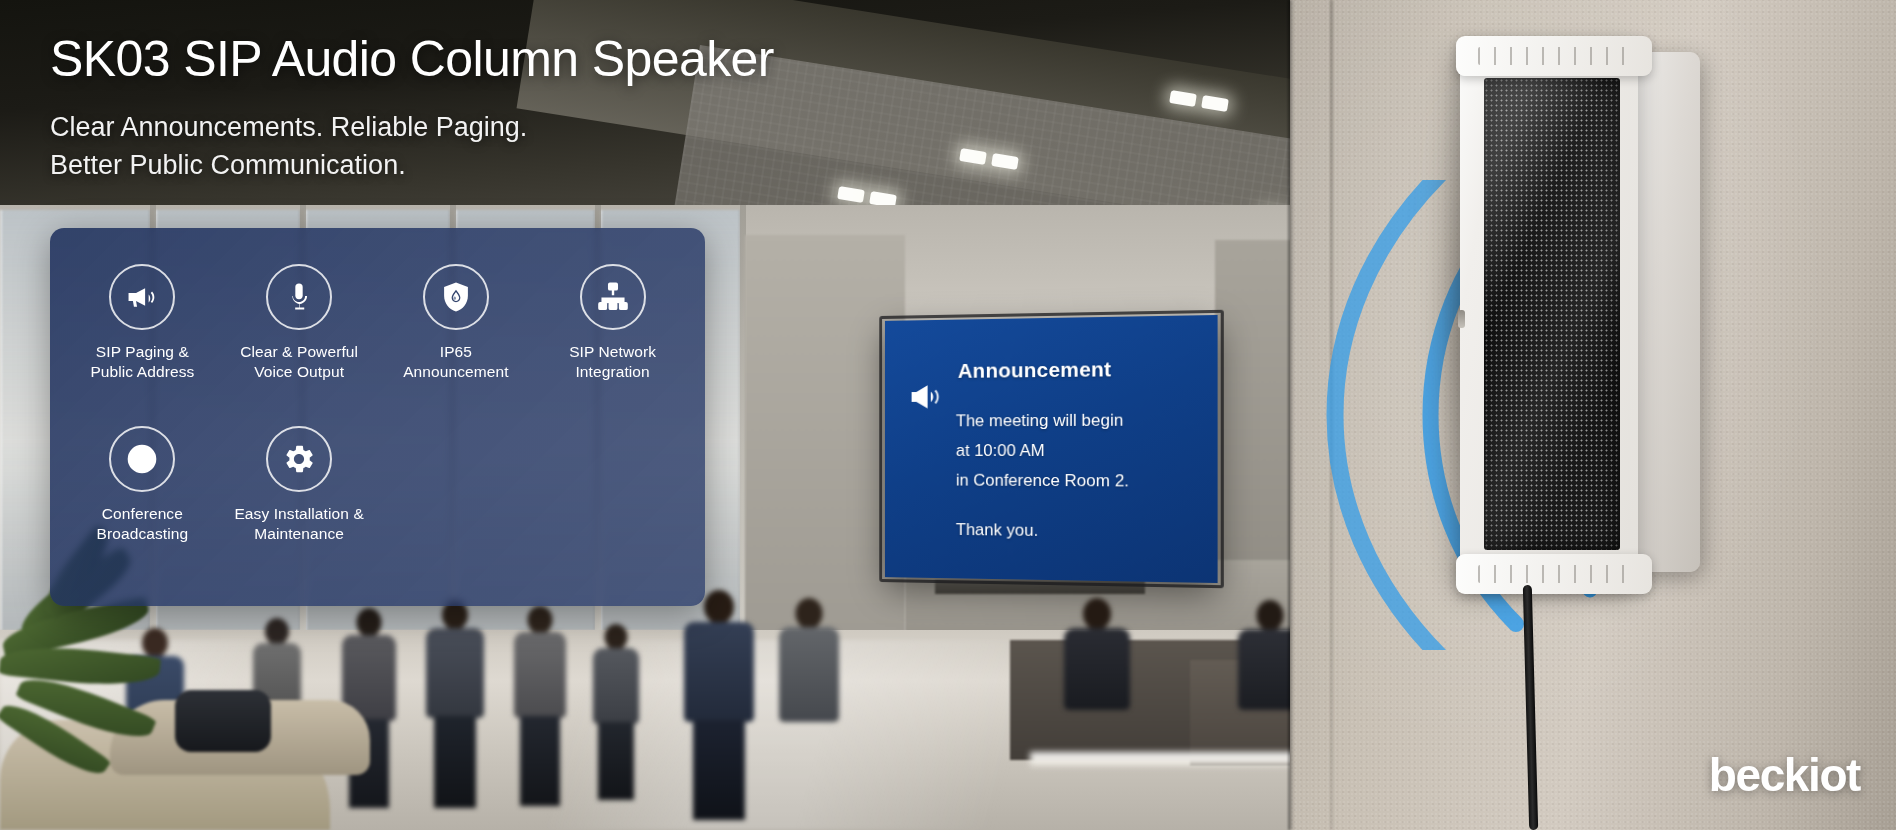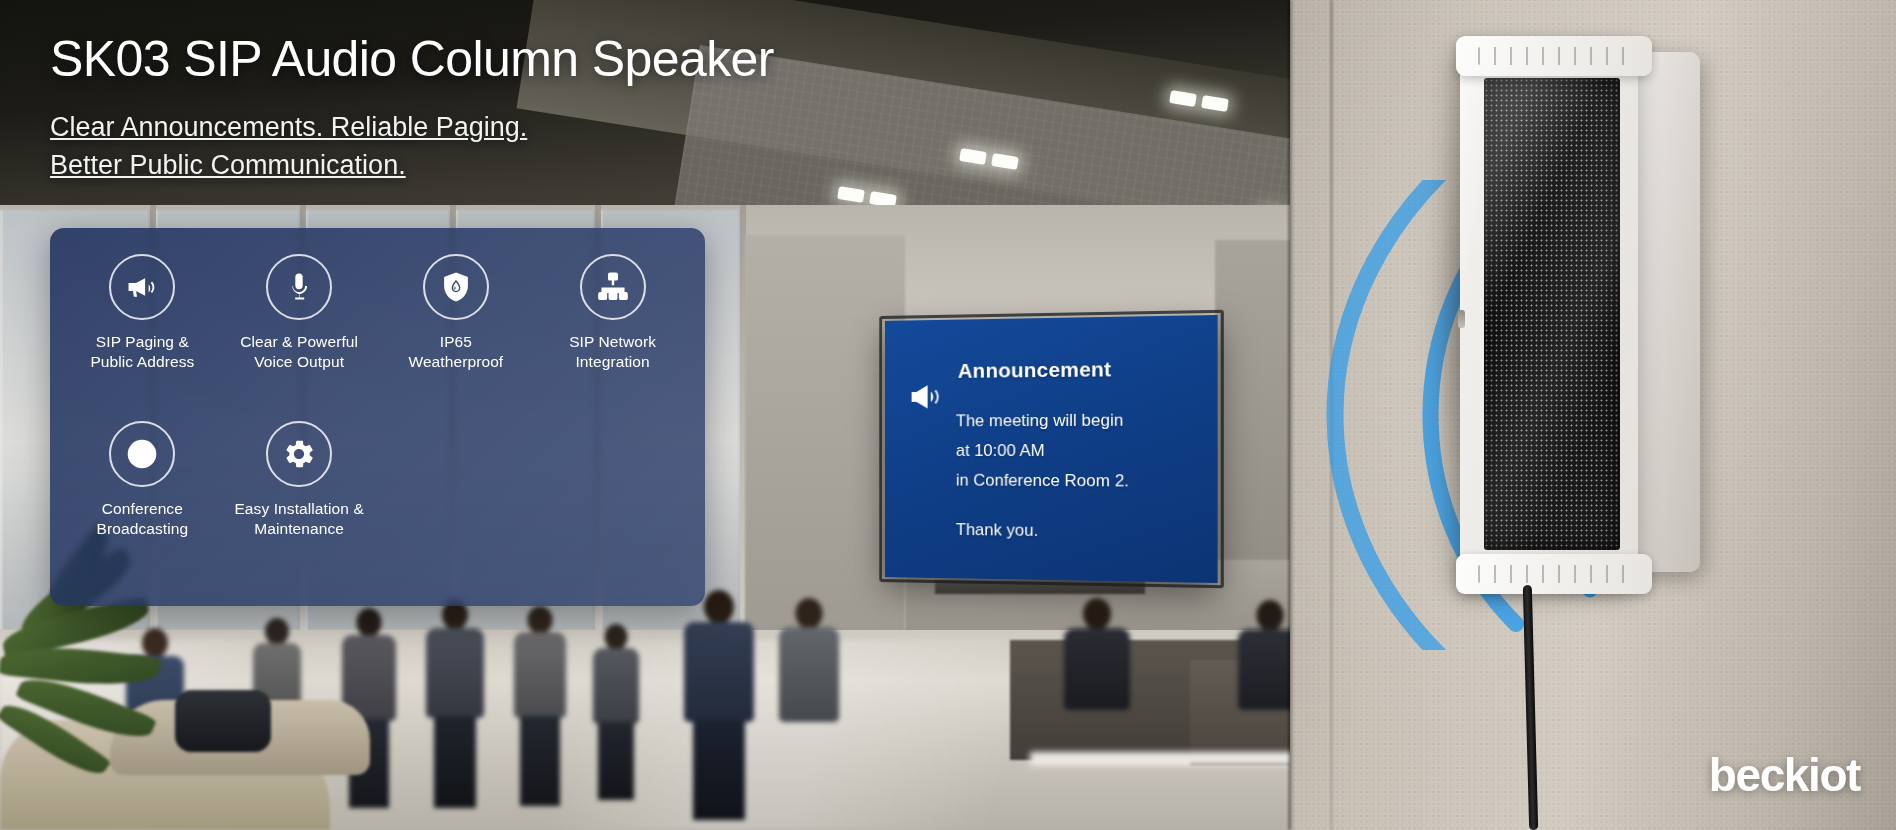--- a/index.html
+++ b/index.html
@@ -257,21 +257,21 @@
     text-shadow:0 2px 9px rgba(0,0,0,.55);
   }
 
   
   .panel {
     position:absolute; left:50px; top:228px; width:655px; height:378px;
     background:linear-gradient(135deg, rgba(30,48,92,.88) 0%, rgba(34,52,98,.82) 45%, rgba(40,58,104,.78) 100%);
     border-radius:14px;
     backdrop-filter:blur(3px);
     box-shadow:0 8px 34px rgba(0,0,0,.35);
-    padding:26px 14px 18px 14px;
+    padding:36px 14px 18px 14px;
   }
   .panel-grid {
     display:grid; grid-template-columns:repeat(4,1fr);
     grid-template-rows:repeat(2,1fr); height:100%;
   }
   .feature {
     display:flex; flex-direction:column; align-items:center; justify-content:flex-start;
   }
   .f-circle {
     width:66px; height:66px; border-radius:50%;
@@ -441,21 +441,21 @@
       </div>
     </div>
     <div class="spk-cable"></div>
 
     <div class="brand">beckiot</div>
   </div>
 
   <div class="scene-divider"></div>
 
   <div class="headline">SK03 SIP Audio Column Speaker</div>
-  <div class="subhead" style="white-space:pre-line;text-decoration:underline;">Clear Announcements. Reliable Paging.
+  <div class="subhead" style="white-space:pre-line;">Clear Announcements. Reliable Paging.
 Better Public Communication.</div>
 
   <div class="panel">
     <div class="panel-grid">
 
       <div class="feature">
         <div class="f-circle">
           <svg viewBox="0 0 24 24">
               <path d="M2.5 9.2v5.6h3.1l.7 4.1h2.2l-.7-4.1 6.4 3.4V5.8L7.8 9.2H2.5zm14.2 1c.7.6 1.1 1.6 1.1 2.8s-.4 2.2-1.1 2.8V10.2z"></path>
               <path d="M19.1 8.2l-.9.9c.8.8 1.2 1.9 1.2 3.1s-.4 2.3-1.2 3.1l.9.9c1-1 1.6-2.5 1.6-4s-.6-3-1.6-4z"></path>
@@ -479,21 +479,21 @@
       <div class="feature">
         <div class="f-circle">
           <svg viewBox="0 0 24 24">
               <path d="M12 1.8 3.6 5v6.2c0 5.2 3.6 9.9 8.4 11.1 4.8-1.2 8.4-5.9 8.4-11.1V5L12 1.8zm0 5.1c1.7 2.2 3.1 4.1 3.1 5.7 0 1.8-1.4 3.1-3.1 3.1s-3.1-1.3-3.1-3.1c0-1.6 1.4-3.5 3.1-5.7z" fill="#fff"></path>
               <path d="M12 7.6c-1.5 2-2.6 3.6-2.6 5 0 1.5 1.2 2.6 2.6 2.6s2.6-1.1 2.6-2.6c0-1.4-1.1-3-2.6-5z" fill="#2a3f6b"></path>
               <path d="M12 8.4c-1.3 1.8-2.2 3.1-2.2 4.2 0 1.3 1 2.2 2.2 2.2s2.2-.9 2.2-2.2c0-1.1-.9-2.4-2.2-4.2z" fill="#fff"></path>
               <ellipse cx="11.1" cy="12.8" rx=".9" ry="1.1" fill="#2a3f6b" opacity=".55"></ellipse>
             </svg>
         </div>
         <div class="f-label">IP65
-Weatherproof</div>
+Announcement</div>
       </div>
 
       <div class="feature">
         <div class="f-circle">
           <svg viewBox="0 0 24 24" fill="none" stroke="#fff" stroke-width="1.7">
             <rect x="9.3" y="2.6" width="5.4" height="4" rx=".5"></rect>
             <rect x="2.4" y="16.4" width="4.6" height="4" rx=".5"></rect>
             <rect x="9.7" y="16.4" width="4.6" height="4" rx=".5"></rect>
             <rect x="17" y="16.4" width="4.6" height="4" rx=".5"></rect>
             <path d="M12 6.6v4.2M4.7 16.4v-3.2h14.6v3.2M12 13.2v3.2"></path>

